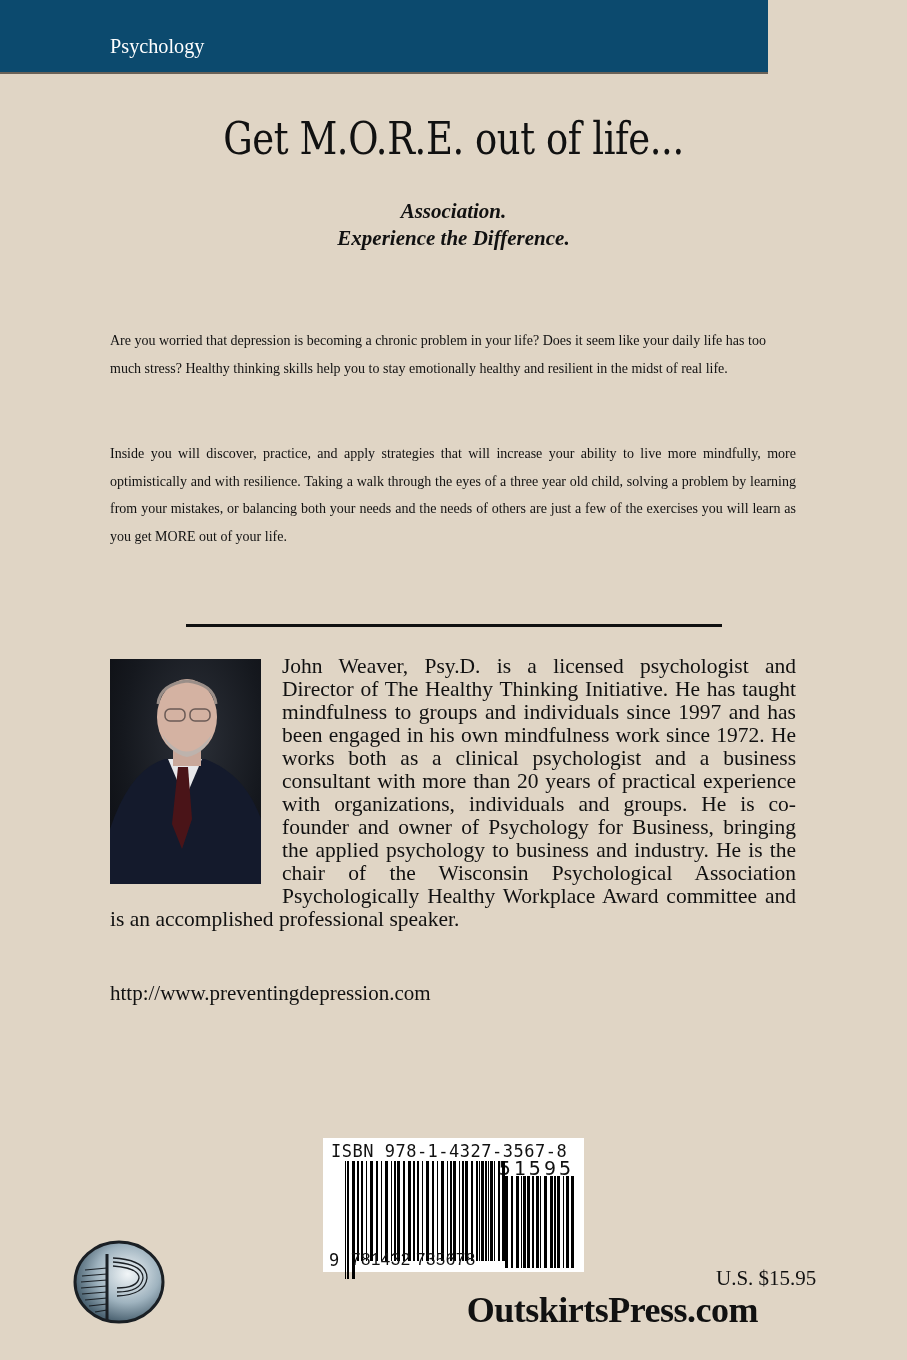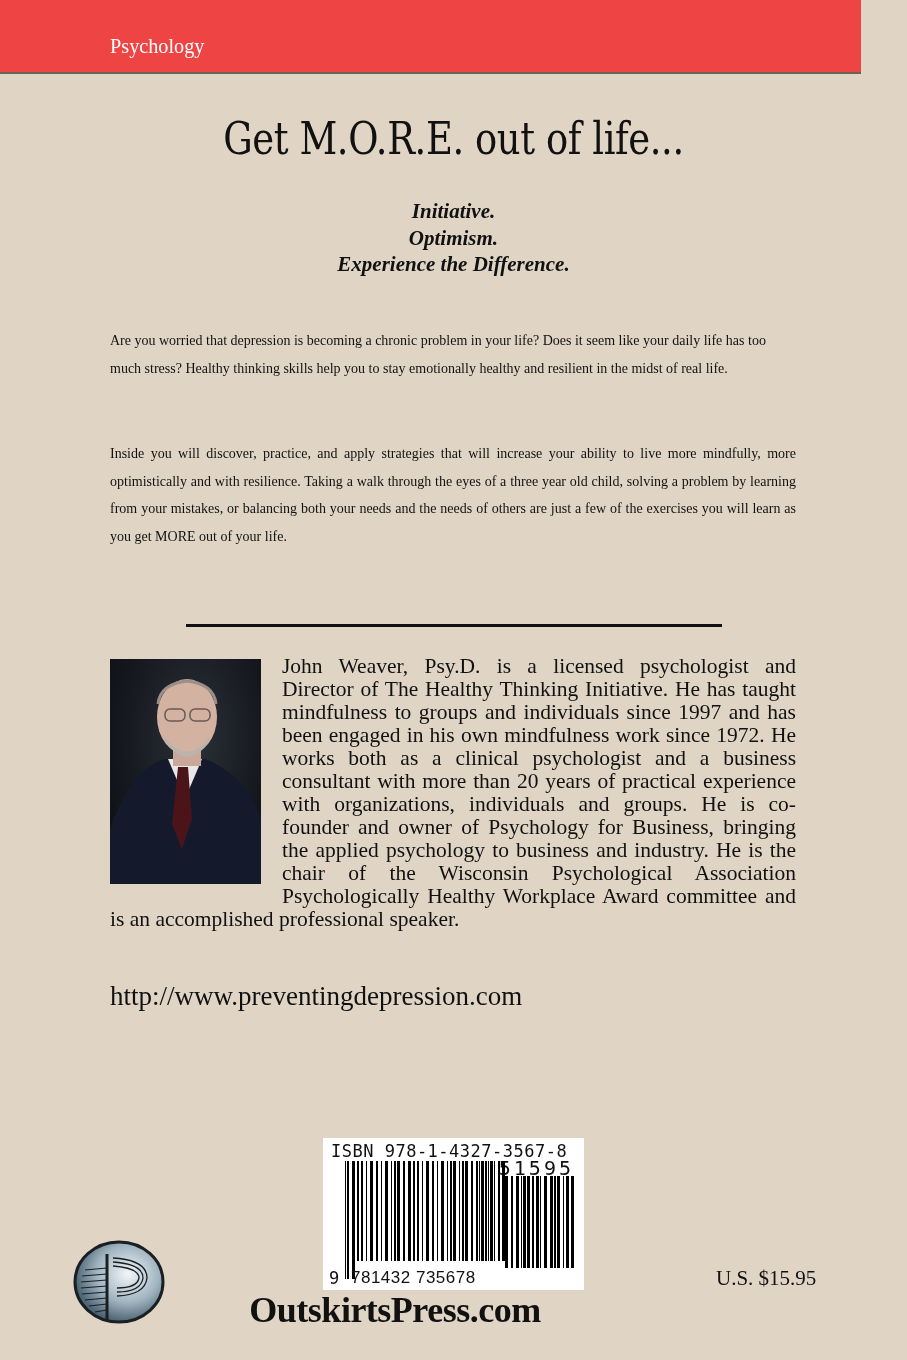--- a/index.html
+++ b/index.html
@@ -1,51 +1,50 @@
 <!DOCTYPE html>
 <html><head>
 <meta charset="utf-8">
 <style>
   html, body { margin:0; padding:0; }
   body { width:907px; height:1360px; background:#e0d5c5; position:relative; overflow:hidden; font-family:"Liberation Serif", serif; color:#111; }
-  .topbar { position:absolute; left:0; top:0; width:861px; height:74px; background:#ef4444; border-bottom:2px solid #6a6258; box-sizing:border-box; }
+  .topbar { position:absolute; left:0; top:0; width:768px; height:74px; background:#0c4a6e; border-bottom:2px solid #6a6258; box-sizing:border-box; }
   .category { position:absolute; left:110px; top:33px; color:#fff; font-size:22px; font-family:"Liberation Serif", serif; letter-spacing:0; transform:scaleX(0.92); transform-origin:left; }
   .headline { position:absolute; left:0; width:907px; top:112px; text-align:center; font-size:45px; font-family:"DejaVu Serif", serif; transform:scaleX(0.82); font-weight:normal; letter-spacing:-0.5px; }
   .taglines { position:absolute; left:0; width:907px; top:198px; text-align:center; font-style:italic; font-weight:bold; font-size:21px; line-height:26.5px; }
   .para { position:absolute; left:110px; width:686px; font-size:14px; line-height:27.5px; text-align:justify; }
   .p1 { top:327px; text-align:left; }
   .p2 { top:440px; }
   .rule { position:absolute; left:186px; top:624px; width:536px; height:3px; background:#111; }
   .photo { position:absolute; left:110px; top:659px; width:151px; height:225px; overflow:hidden; background:radial-gradient(ellipse at 55% 35%, #2c3038 0%, #15181e 60%, #0b0c10 100%); }
   .bio { position:absolute; left:110px; top:655px; width:686px; font-size:21.5px; line-height:23px; text-align:justify; }
   .bio .float { float:left; width:151px; height:240px; margin-right:21px; }
-  .url { position:absolute; left:110px; top:981px; font-size:27px; }
-  .barcode { position:absolute; left:323px; top:1138px; width:261px; height:152px; background:#fff; }
+  .url { position:absolute; left:110px; top:981px; font-size:21px; }
+  .barcode { position:absolute; left:323px; top:1138px; width:261px; height:134px; background:#fff; }
   .isbn-label { position:absolute; left:8px; top:3px; font-family:"DejaVu Sans Mono", monospace; font-size:17px; letter-spacing:0.5px; white-space:nowrap; }
   .price-code { position:absolute; right:10px; top:18px; font-family:"DejaVu Sans Mono", monospace; font-size:20px; letter-spacing:3px; }
   .num-left { position:absolute; left:6px; bottom:2px; font-family:"DejaVu Sans Mono", monospace; font-size:17px; }
   .num-main { position:absolute; left:28px; bottom:2px; font-family:Liberation Sans, sans-serif; font-size:17px; letter-spacing:0.5px; }
   .bars { position:absolute; left:22px; top:23px; width:160px; height:118px; }
   .bars2 { position:absolute; left:182px; top:38px; width:74px; height:92px; }
   .logo { position:absolute; left:73px; top:1240px; width:92px; height:85px; }
   .price { position:absolute; left:716px; top:1266px; font-size:21px;text-align:right; }
-  .publisher { position:absolute; left:16px; width:758px; top:1289px; text-align:center; font-weight:bold; font-size:36px; letter-spacing:-0.5px; }
+  .publisher { position:absolute; left:0; width:758px; top:1289px; text-align:right; font-weight:bold; font-size:36px; letter-spacing:-0.5px; }
 </style>
 </head>
 <body>
 
 <div class="topbar">
   <span class="category">Psychology</span>
 </div>
 
 <div class="headline">Get M.O.R.E. out of life...</div>
 
 <div class="taglines">
-  <div>Initiative.</div>
-  <div>Optimism.</div>
+  <div>Association.</div>
   <div>Experience the Difference.</div>
 </div>
 
 <div class="para p1">Are you worried that depression is becoming a chronic problem in your life? Does it seem like your daily life has too much stress? Healthy thinking skills help you to stay emotionally healthy and resilient in the midst of real life.</div>
 <div class="para p2">Inside you will discover, practice, and apply strategies that will increase your ability to live more mindfully, more optimistically and with resilience. Taking a walk through the eyes of a three year old child, solving a problem by learning from your mistakes, or balancing both your needs and the needs of others are just a few of the exercises you will learn as you get MORE out of your life.</div>
 
 <div class="rule"></div>
 
 <div class="bio">
   <div class="float"></div>

